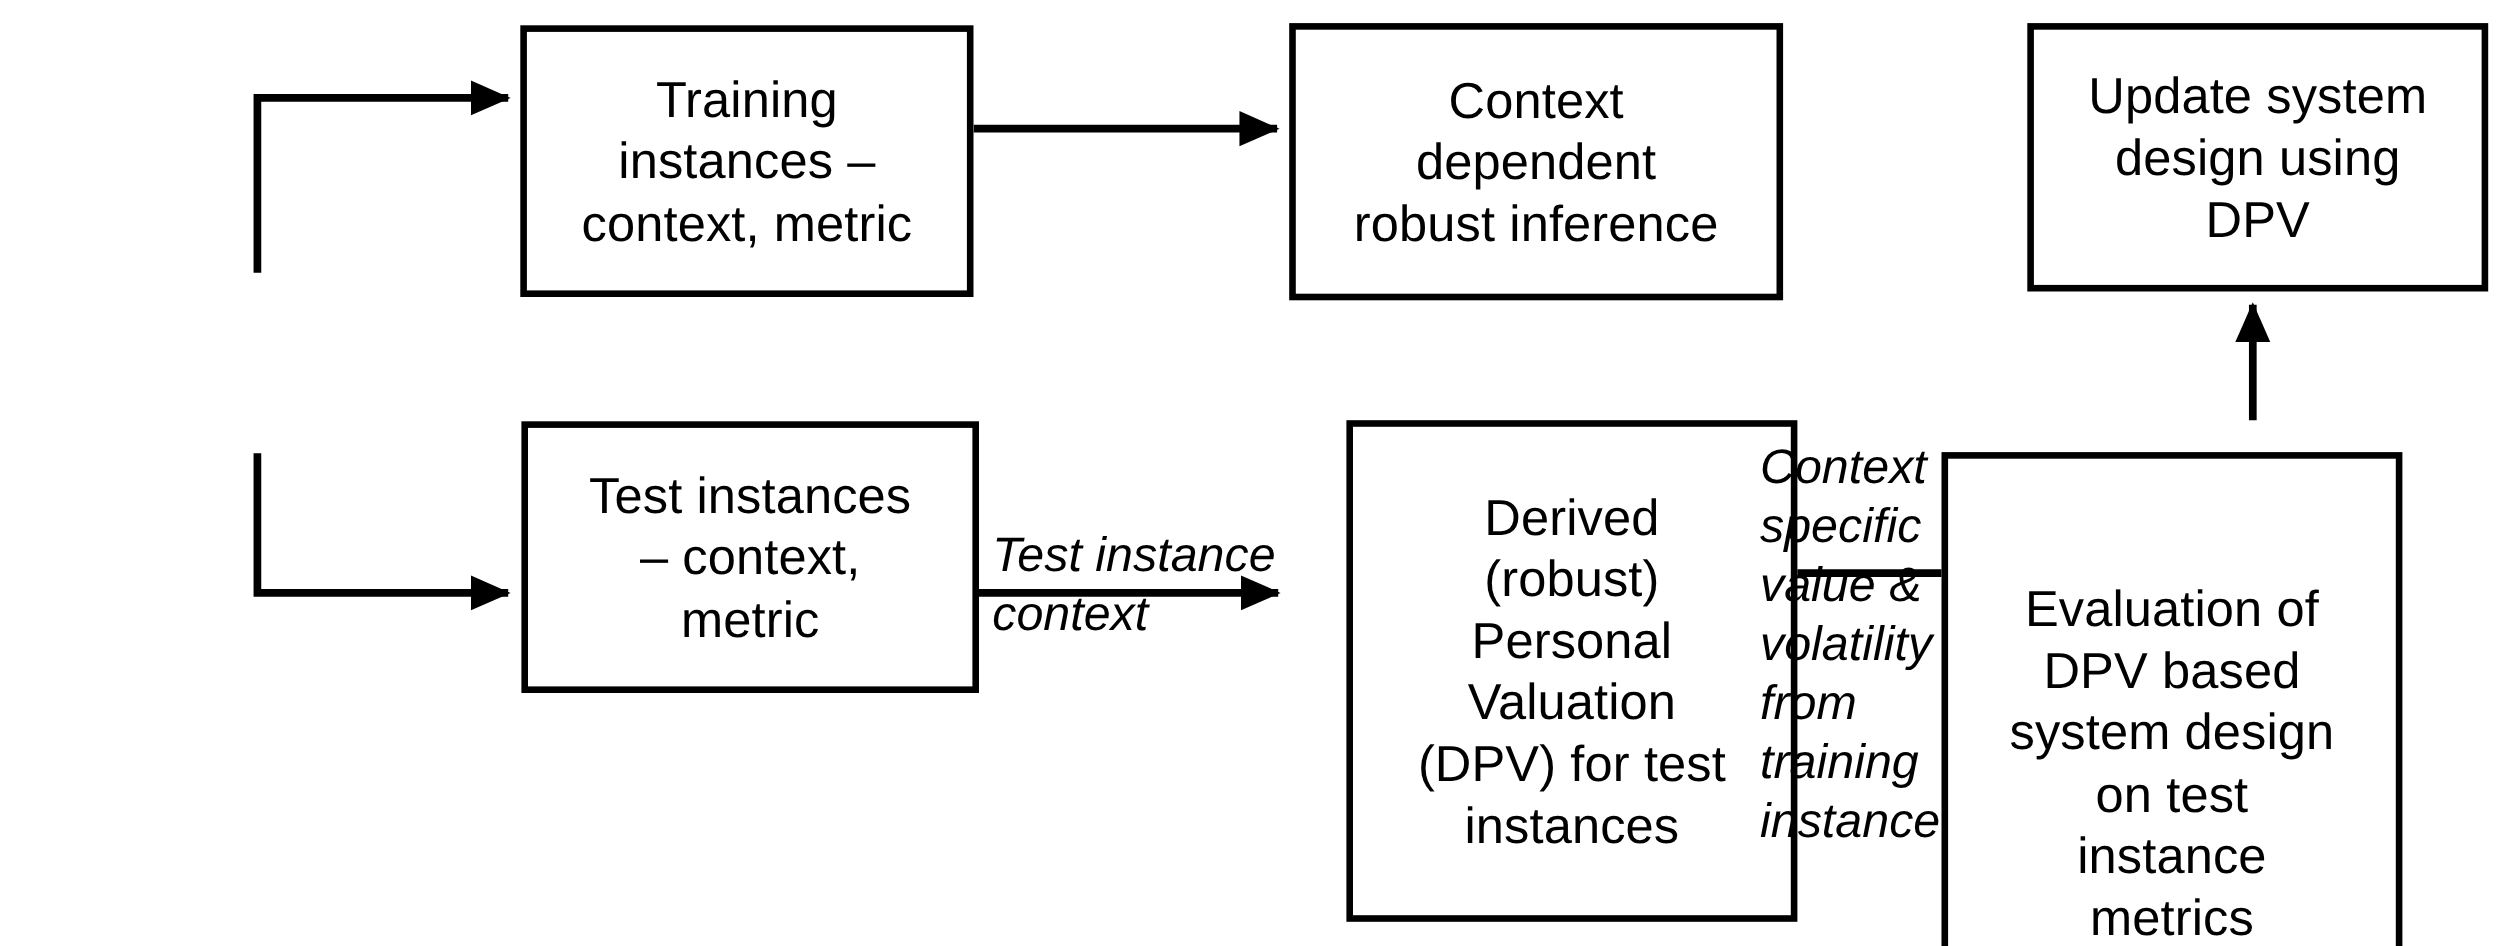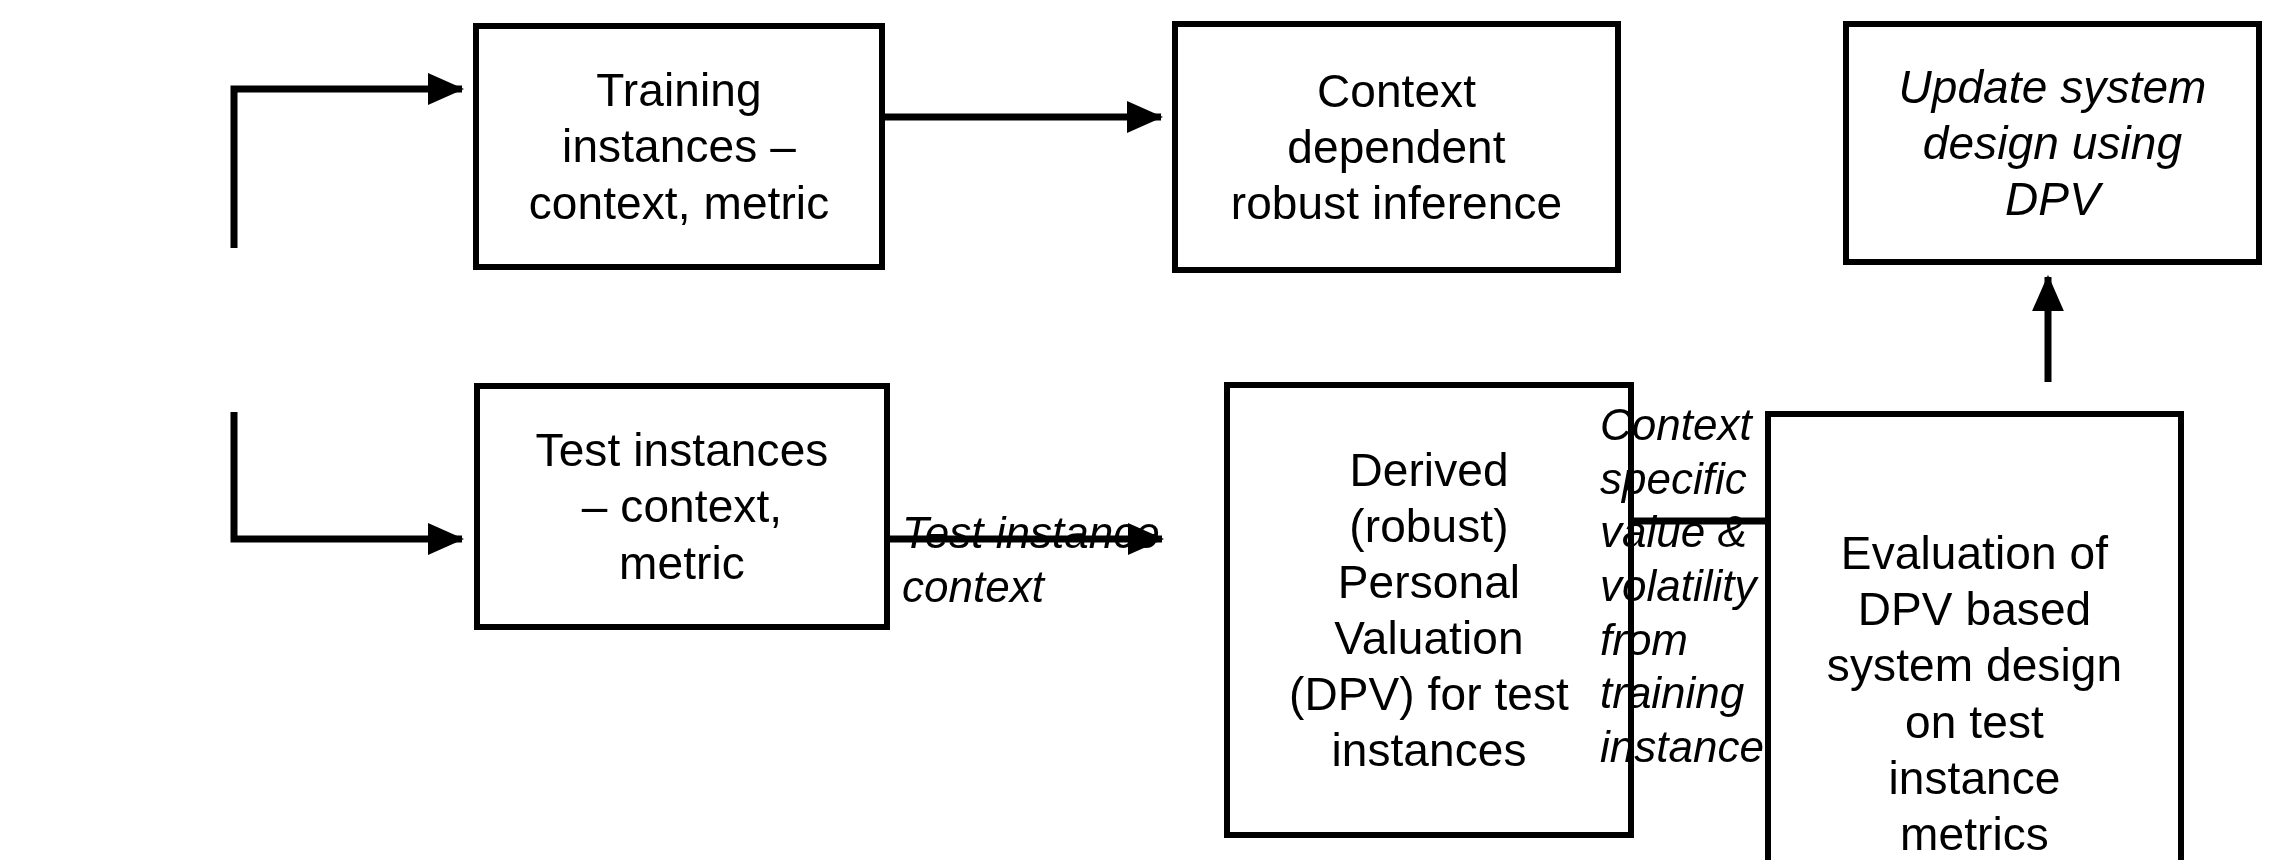--- a/index.html
+++ b/index.html
@@ -54,27 +54,27 @@
     line-height: 1.22;
     font-weight: 400;
     text-align: left;
     white-space: pre-line;
     background: transparent;
   }
   
   #n-randomized   { left: 18px;   top: 248px; width: 417px; height: 164px; }
   #n-training     { left: 473px;  top: 23px;  width: 412px; height: 247px; }
   #n-inference    { left: 1172px; top: 21px;  width: 449px; height: 252px; }
-  #n-update       { left: 1843px; top: 21px;  width: 419px; height: 244px; font-style: italic; }
+  #n-update       { left: 1843px; top: 21px;  width: 419px; height: 244px; }
   #n-test         { left: 474px;  top: 383px; width: 416px; height: 247px; }
   #n-dpv          { left: 1224px; top: 382px; width: 410px; height: 456px; }
   #n-evaluation   { left: 1765px; top: 382px; width: 419px; height: 565px; margin-top: 29px; }
 
   
-  #l-test-ctx     { left: 902px;  top: 478px; width: 280px; margin-top: 28px; }
+  #l-test-ctx     { left: 902px;  top: 478px; width: 280px; }
   #l-ctx-spec     { left: 1600px; top: 398px; width: 236px; }
 </style>
 </head>
 <body>
 
 <div id="canvas">
 
   <svg class="wires" viewBox="0 0 2276 860" xmlns="http://www.w3.org/2000/svg">
     <defs>
       <marker id="ah" viewBox="0 0 10 10" refX="9.4" refY="5" markerWidth="5.2" markerHeight="5.2" orient="auto-start-reverse">

